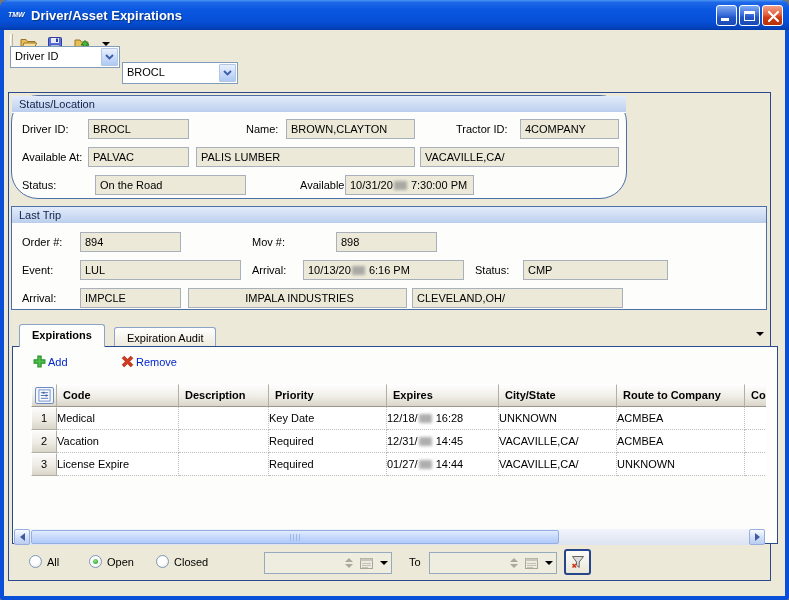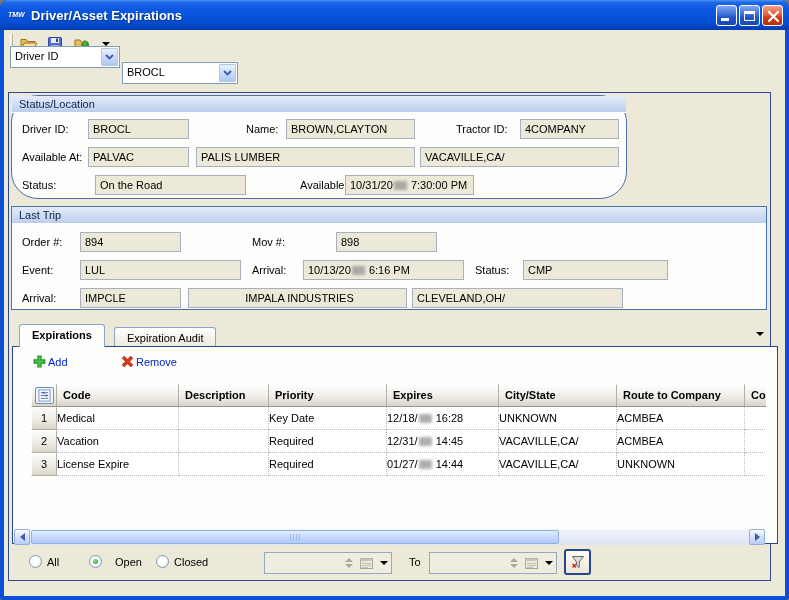--- a/index.html
+++ b/index.html
@@ -289,21 +289,21 @@
             </div>
           <div class="sarrow" style="right:0;">
               <span class="tri-r"></span>
             </div>
         </div>
       </div>
 
       <span class="radio" style="left:20px;top:462px;"></span>
       <span class="lbl" style="left:38px;top:463px;">All</span>
       <span class="radio checked" style="left:80px;top:462px;"></span>
-      <span class="lbl" style="left:106px;top:463px;text-align:center;">Open</span>
+      <span class="lbl" style="left:98px;top:463px;text-align:center;">Open</span>
       <span class="radio" style="left:147px;top:462px;"></span>
       <span class="lbl" style="left:165px;top:463px;">Closed</span>
 
       <div class="picker" style="left:255px;top:459px;">
         <span class="pfield"></span>
         <span class="spincol">
           <span class="spin-up"></span>
           <span class="spin-down"></span>
         </span>
         <span class="calbtn">

